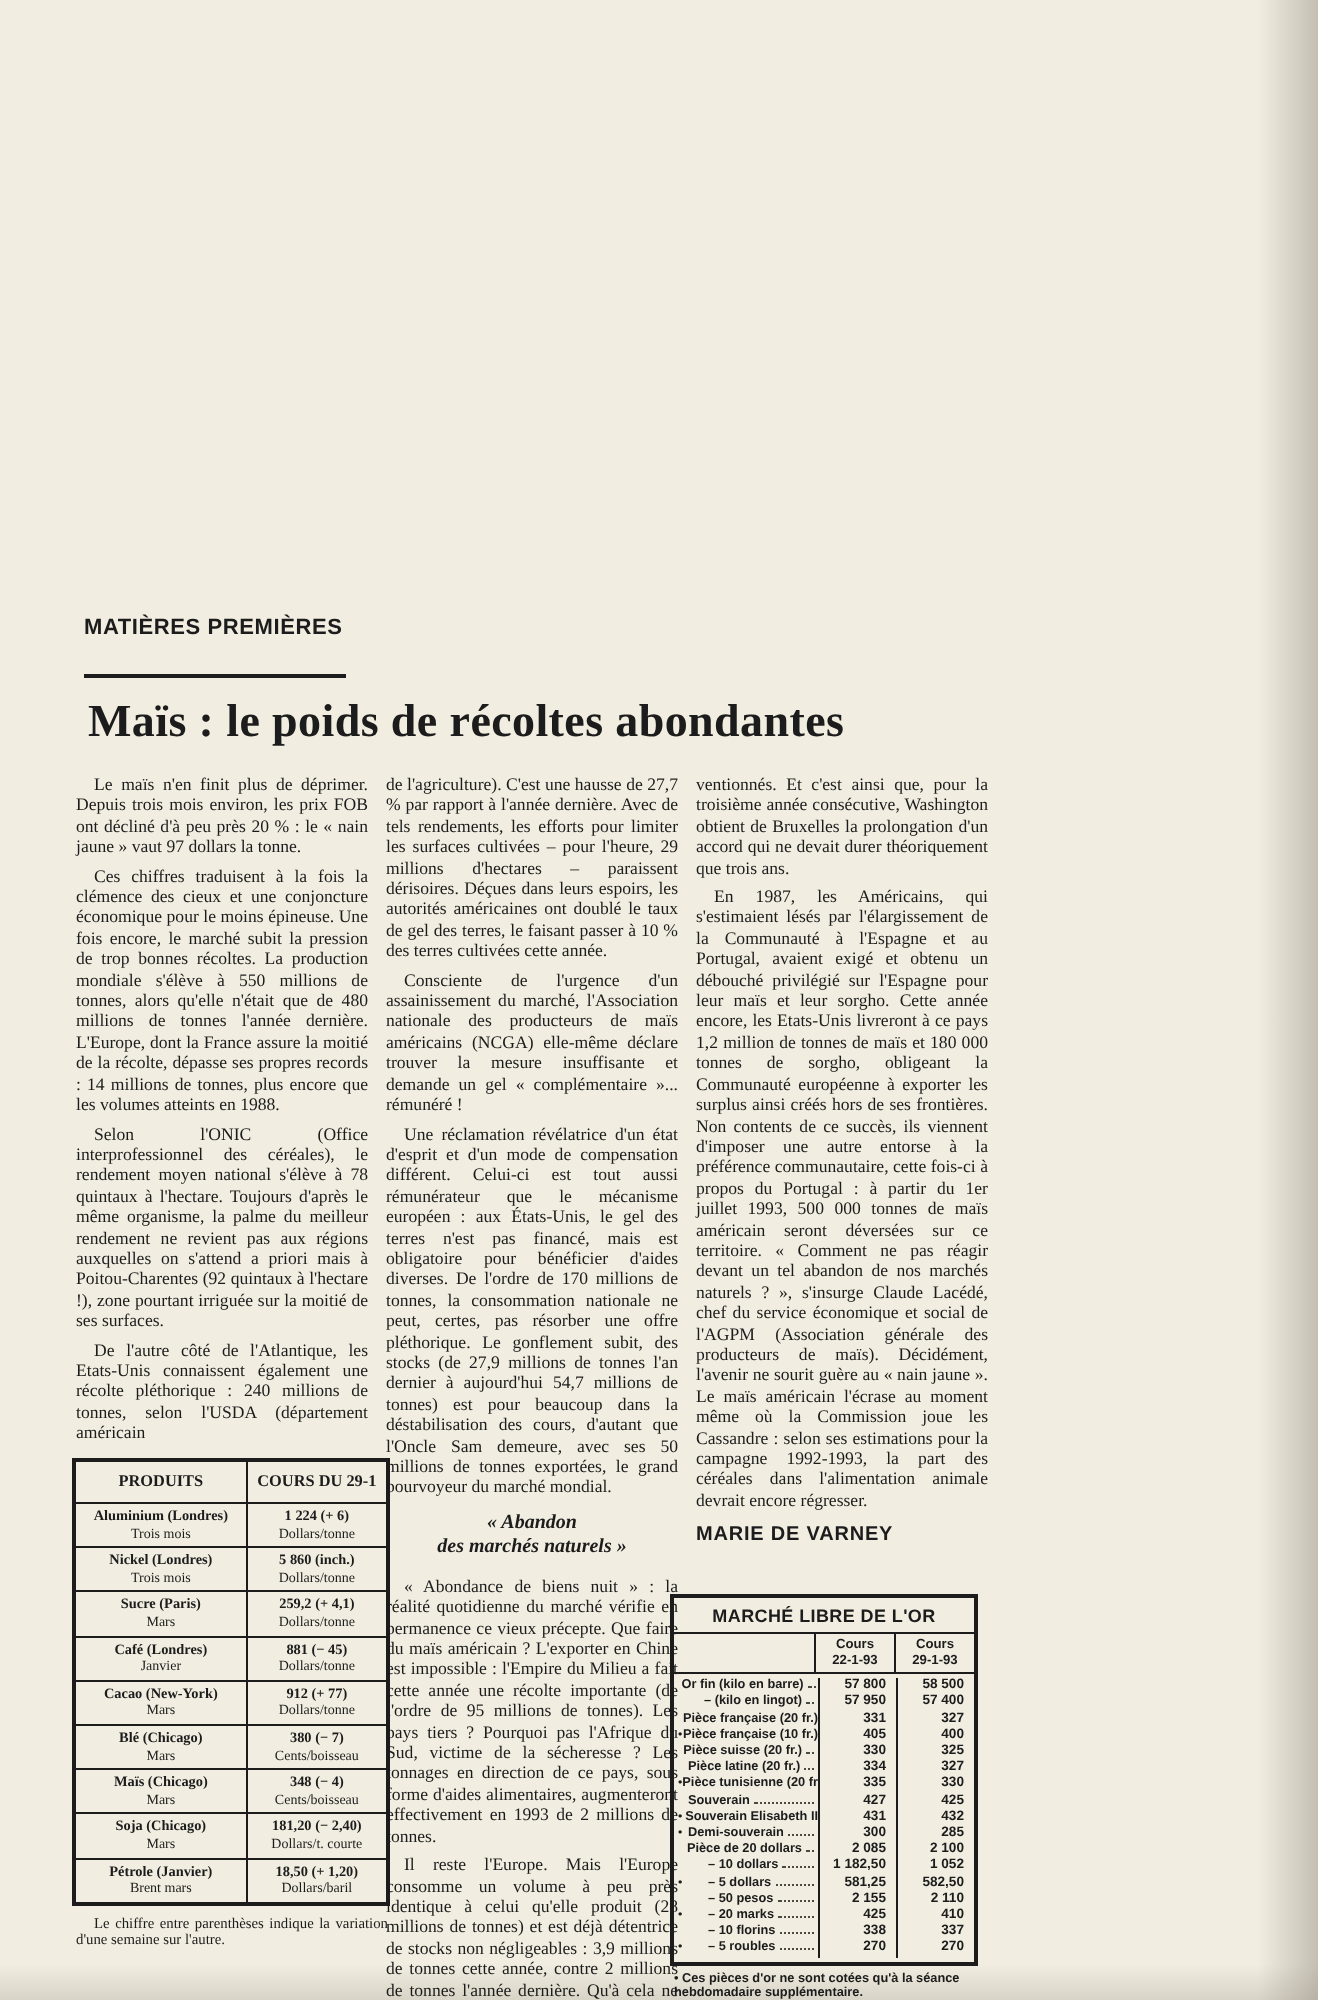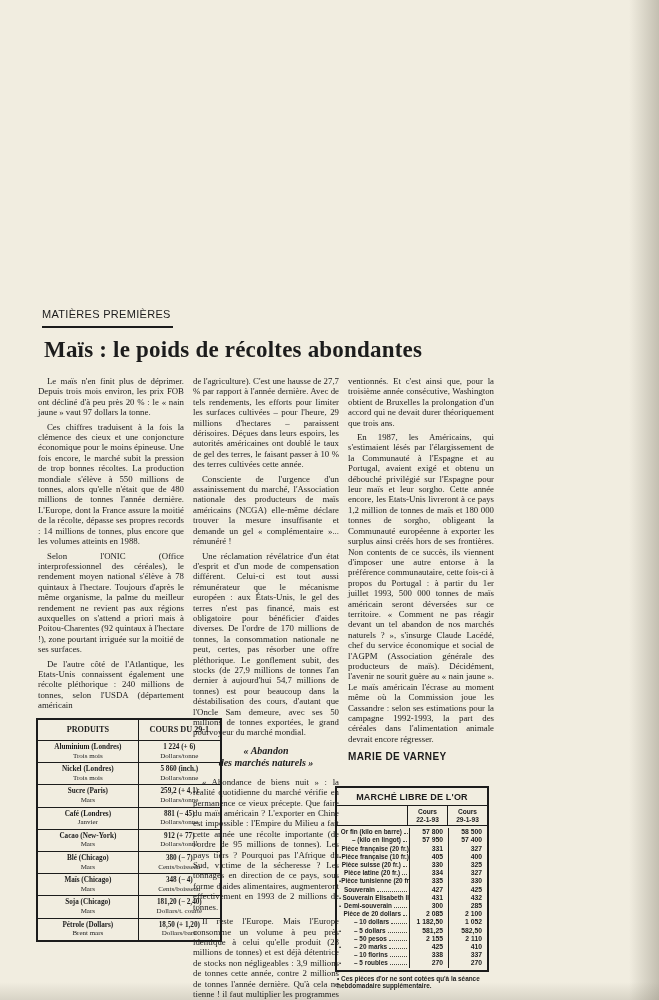--- a/index.html
+++ b/index.html
@@ -14,23 +14,23 @@
     pointer-events:none;
   }
   .edge-bottom {
     position:absolute; left:0; bottom:0; width:100%; height:18px;
     background:linear-gradient(to bottom, rgba(140,135,120,0), rgba(140,135,120,0.25));
     pointer-events:none;
   }
   .article { position:absolute; left:38px; top:304px; width:456px; }
 
   .kicker {
-    font-family:"Liberation Sans", sans-serif; font-weight:normal;
+    font-family:"Liberation Sans", sans-serif; font-weight:bold;
     font-size:11px; letter-spacing:0.3px;
-    display:inline-block; border-bottom:2px solid #1c1c1c; padding:0 2px 6px 0;
+    display:inline-block; border-bottom:2px solid #1c1c1c; padding:0 2px 17px 0;
     margin-left:4px;
   }
   .headline {
     font-family:"Liberation Serif", serif; font-weight:bold;
     font-size:23px; line-height:26px; letter-spacing:0.2px;
     margin:9px 0 13px 6px;
   }
   .cols { display:flex; gap:9px; }
   .col { width:146px; text-align:justify; font-size:8.8px; line-height:10.4px; hyphens:auto; }
   .col p { margin:0 0 4px 0; text-indent:9px; }
@@ -40,21 +40,21 @@
     font-weight:bold; font-style:italic; text-align:center;
     font-size:10px; line-height:12.5px; margin:7px 0 7px 0;
   }
   .byline {
     font-family:"Liberation Sans", sans-serif; font-weight:bold;
     font-size:10px; letter-spacing:0.4px; text-align:left; margin:8px 0 23px 0;
   }
 
   
   table.products {
-    border-collapse:collapse; width:186px; margin:7px 0 5px -2px;
+    border-collapse:collapse; width:159px; margin:7px 0 5px -2px;
     border:2px solid #1c1c1c; background:#f1ede0;
   }
   .products th, .products td { border:1px solid #1c1c1c; text-align:center; vertical-align:middle; padding:2px 1px; }
   .products th { font-family:"Liberation Serif", serif; font-size:8.2px; font-weight:bold; padding:5px 1px; }
   .products .nm  { font-weight:bold; font-size:7.2px; line-height:8.6px; }
   .products .sub { font-weight:normal; font-size:7px;  line-height:8.6px; }
   .products .val { font-weight:bold; font-size:7.2px; line-height:8.6px; }
   .products .unit{ font-weight:normal; font-size:7px;  line-height:8.6px; }
   .table-note {
     font-size:7.4px; line-height:8.8px; text-align:justify;
@@ -188,30 +188,31 @@
                   <div class="nm">Soja (Chicago)</div>
                   <div class="sub">Mars</div>
                 </td>
                 <td>
                   <div class="val">181,20 (− 2,40)</div>
                   <div class="unit">Dollars/t. courte</div>
                 </td>
               </tr>
               <tr>
                 <td>
-                  <div class="nm">Pétrole (Dollars)</div>
+                  <div class="nm">Pétrole (Janvier)</div>
                   <div class="sub">Brent mars</div>
                 </td>
                 <td>
                   <div class="val">18,50 (+ 1,20)</div>
                   <div class="unit">Dollars/baril</div>
                 </td>
               </tr>
             </tbody>
         </table>
+        <p class="table-note">Le chiffre entre parenthèses indique la variation d'une semaine sur l'autre.</p>
       </div>
 
       <div class="col">
         <div class="cont">
             <p>de l'agriculture). C'est une hausse de 27,7 % par rapport à l'année dernière. Avec de tels rendements, les efforts pour limiter les surfaces cultivées – pour l'heure, 29 millions d'hectares – paraissent dérisoires. Déçues dans leurs espoirs, les autorités américaines ont doublé le taux de gel des terres, le faisant passer à 10 % des terres cultivées cette année.</p>
             <p>Consciente de l'urgence d'un assainissement du marché, l'Association nationale des producteurs de maïs américains (NCGA) elle-même déclare trouver la mesure insuffisante et demande un gel « complémentaire »... rémunéré !</p>
             <p>Une réclamation révélatrice d'un état d'esprit et d'un mode de compensation différent. Celui-ci est tout aussi rémunérateur que le mécanisme européen : aux États-Unis, le gel des terres n'est pas financé, mais est obligatoire pour bénéficier d'aides diverses. De l'ordre de 170 millions de tonnes, la consommation nationale ne peut, certes, pas résorber une offre pléthorique. Le gonflement subit, des stocks (de 27,9 millions de tonnes l'an dernier à aujourd'hui 54,7 millions de tonnes) est pour beaucoup dans la déstabilisation des cours, d'autant que l'Oncle Sam demeure, avec ses 50 millions de tonnes exportées, le grand pourvoyeur du marché mondial.</p>
           </div>
         <div class="subhead">
           <div>« Abandon</div>

